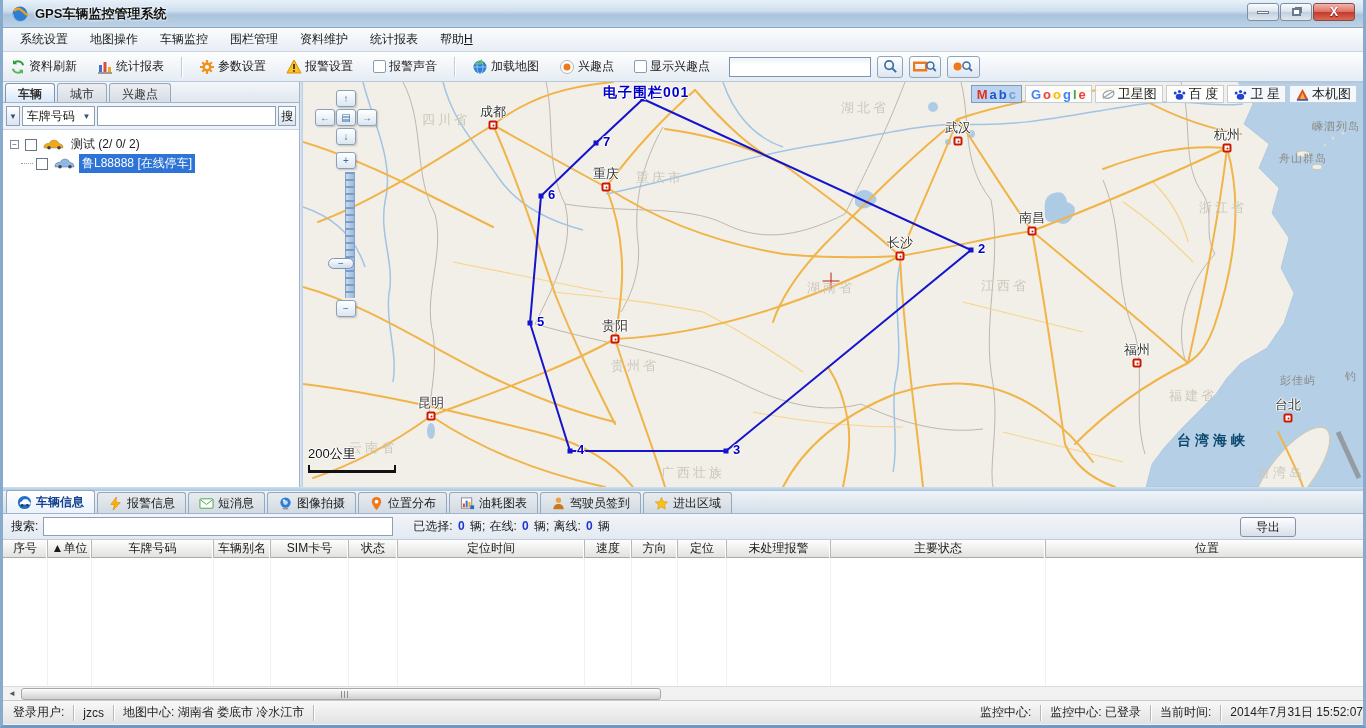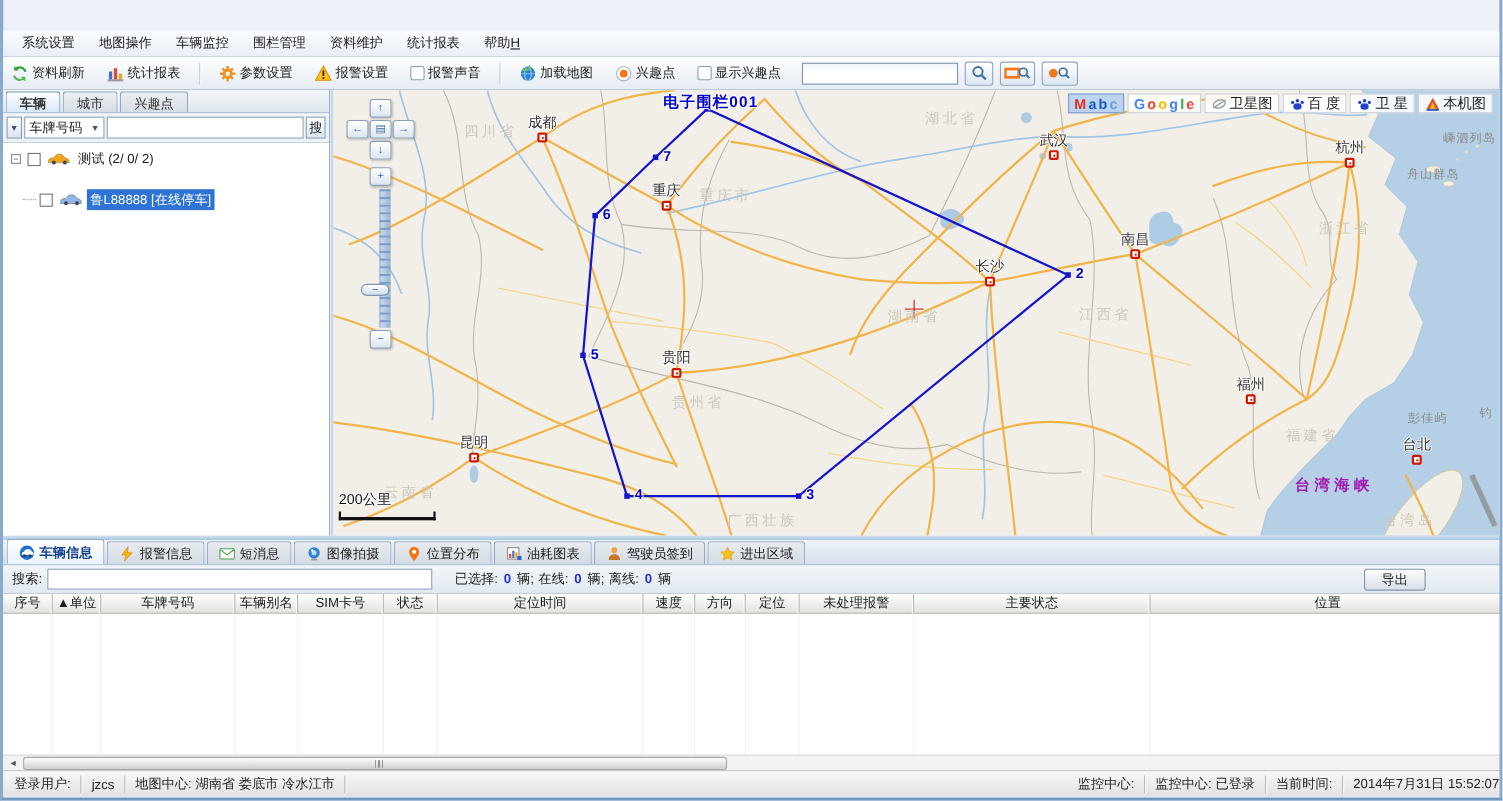--- a/index.html
+++ b/index.html
@@ -56,28 +56,28 @@
   .side-search-btn { width:22px; height:20px; border:1px solid #8ba0b8; background:linear-gradient(#fff,#dbe4ee); display:flex; align-items:center; justify-content:center; }
 
   .tree { flex:1; background:#fff; padding:5px 4px; overflow:hidden; }
   .tree-row { display:flex; align-items:center; height:19px; white-space:nowrap; }
   .expander { width:9px; height:9px; border:1px solid #848a92; background:#fff; display:flex; align-items:center; justify-content:center; font-size:8px; line-height:7px; color:#444; margin:0 3px; }
   .tree-check { width:12px; height:12px; border:1px solid #6a7684; background:#fff; margin:0 3px; }
   .tree-car { width:22px; height:13px; margin:0 3px; }
   .tree-car svg { width:22px; height:12px; display:block; }
   .tree-label { padding:1px 3px; }
   .tree-label.selected { background:#2e74d6; color:#fff; }
-  .tree-children { margin-left:14px;margin-top:18px; }
+  .tree-children { margin-left:14px; }
   .dotline { width:12px; border-top:1px dotted #9aa2ac; margin-right:0; }
 
   
   .map { position:relative; flex:1; background:#f2efe8; overflow:hidden; }
   .map svg.deco { position:absolute; left:0; top:0; }
   .region-label { position:absolute; color:#ccc8bb; font-size:13px; letter-spacing:3px; white-space:nowrap; transform:translate(-50%,-50%); }
-  .region-label.sea { color:#a21caf; font-weight:bold; font-size:14px; letter-spacing:4px; }
+  .region-label.sea { color:#0c4a6e; font-weight:bold; font-size:14px; letter-spacing:4px; }
   .region-label.isle { color:#8a8a85; font-size:11px; letter-spacing:1px; }
   .city { position:absolute; transform:translate(-50%,-50%); }
   .city .cmark { width:9px; height:9px; border:2px solid #cc1800; background:#fff; border-radius:2px; position:relative; margin:0 auto; }
   .city .cmark::after { content:""; position:absolute; left:1.5px; top:1.5px; width:2px; height:2px; background:#cc1800; border-radius:1px; }
   .city .cname { position:absolute; bottom:9px; left:50%; transform:translateX(-50%); font-size:13px; color:#333;
     text-shadow:1px 0 #fff,-1px 0 #fff,0 1px #fff,0 -1px #fff; white-space:nowrap; }
   .fence-label { position:absolute; color:#0000c8; font-weight:bold; font-size:14px; letter-spacing:1px;
     text-shadow:1px 0 #fff,-1px 0 #fff,0 1px #fff,0 -1px #fff; white-space:nowrap; }
   .fence-num { position:absolute; color:#0000c8; font-weight:bold; font-size:13px; text-shadow:1px 0 #fff,-1px 0 #fff,0 1px #fff,0 -1px #fff; }
   .crosshair { position:absolute; width:17px; height:17px; transform:translate(-50%,-50%); }
@@ -137,20 +137,39 @@
     border-top:1px solid #c8c8c8; display:flex; align-items:center; color:#222; }
   .sb-sep { width:1px; height:16px; background:#b8b8b8; box-shadow:1px 0 0 #fff; margin:0 9px; }
   .sb-spacer { flex:1; }
   .sb-item { white-space:nowrap; }
 </style>
 </head>
 <body>
 
 <div class="window">
 
+  <div class="titlebar">
+    <span class="appicon"><svg viewBox="0 0 18 18">
+          <circle cx="9" cy="9" r="7.5" fill="#2e7dd2"></circle>
+          <path d="M2 9a7.5 7.5 0 0 0 15 0" fill="none" stroke="#9fcbe8"></path>
+          <path d="M3 6q4-4.5 8.5 0t5 3.5" stroke="#f0a018" stroke-width="2.4" fill="none"></path>
+        </svg></span>
+    <span class="title">GPS车辆监控管理系统</span>
+    <div class="winbtns">
+      <div class="winbtn">
+          <div class="bar"></div>
+        </div>
+      <div class="winbtn">
+          <div class="restore"></div>
+        </div>
+      <div class="winbtn close">
+          <span class="x">X</span>
+        </div>
+    </div>
+  </div>
 
   <div class="menubar" id="menubar">
       <div class="menu-item">系统设置</div>
       <div class="menu-item">地图操作</div>
       <div class="menu-item">车辆监控</div>
       <div class="menu-item">围栏管理</div>
       <div class="menu-item">资料维护</div>
       <div class="menu-item">统计报表</div>
       <div class="menu-item">帮助<u>H</u></div>
     </div>

